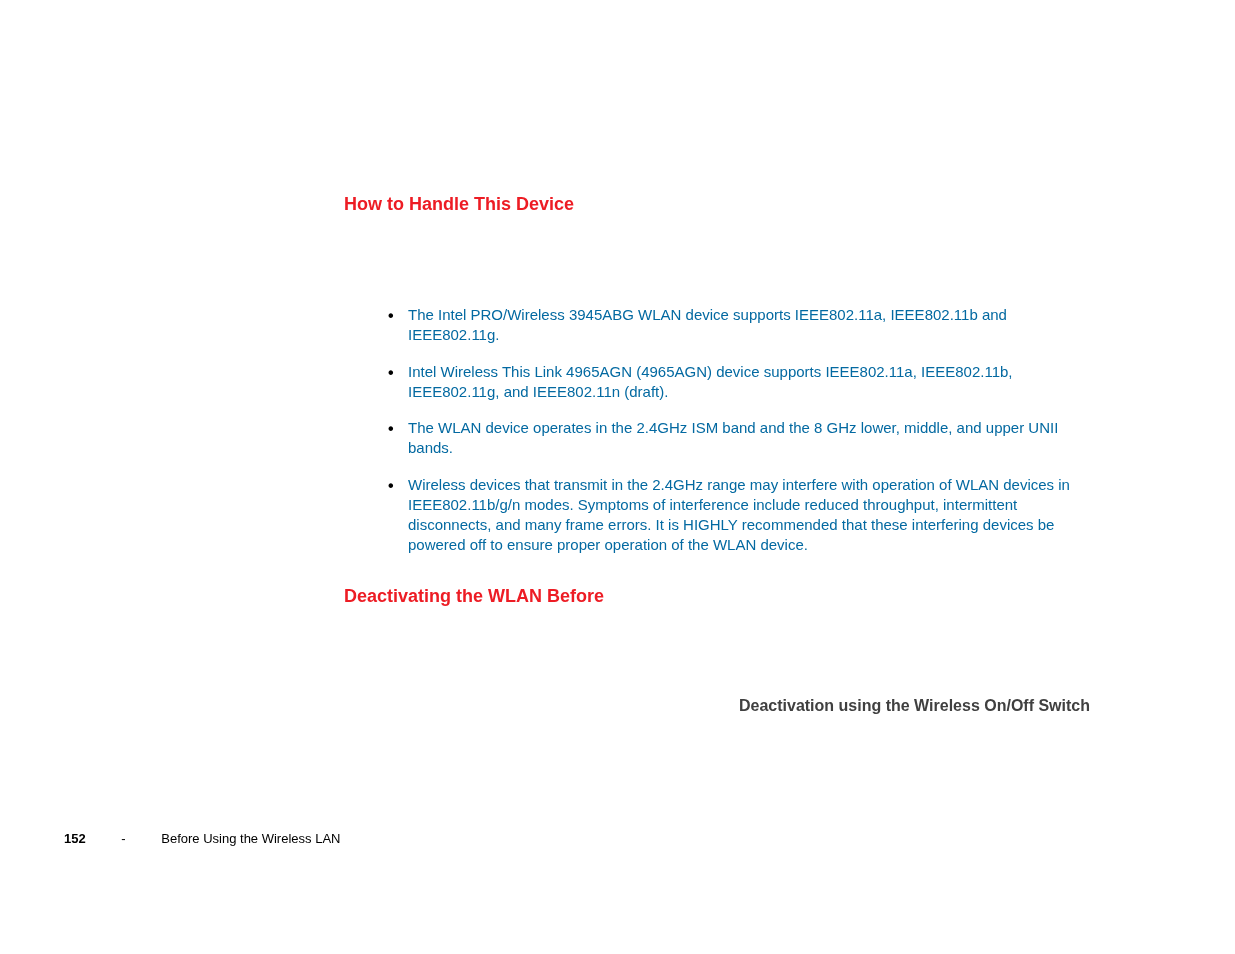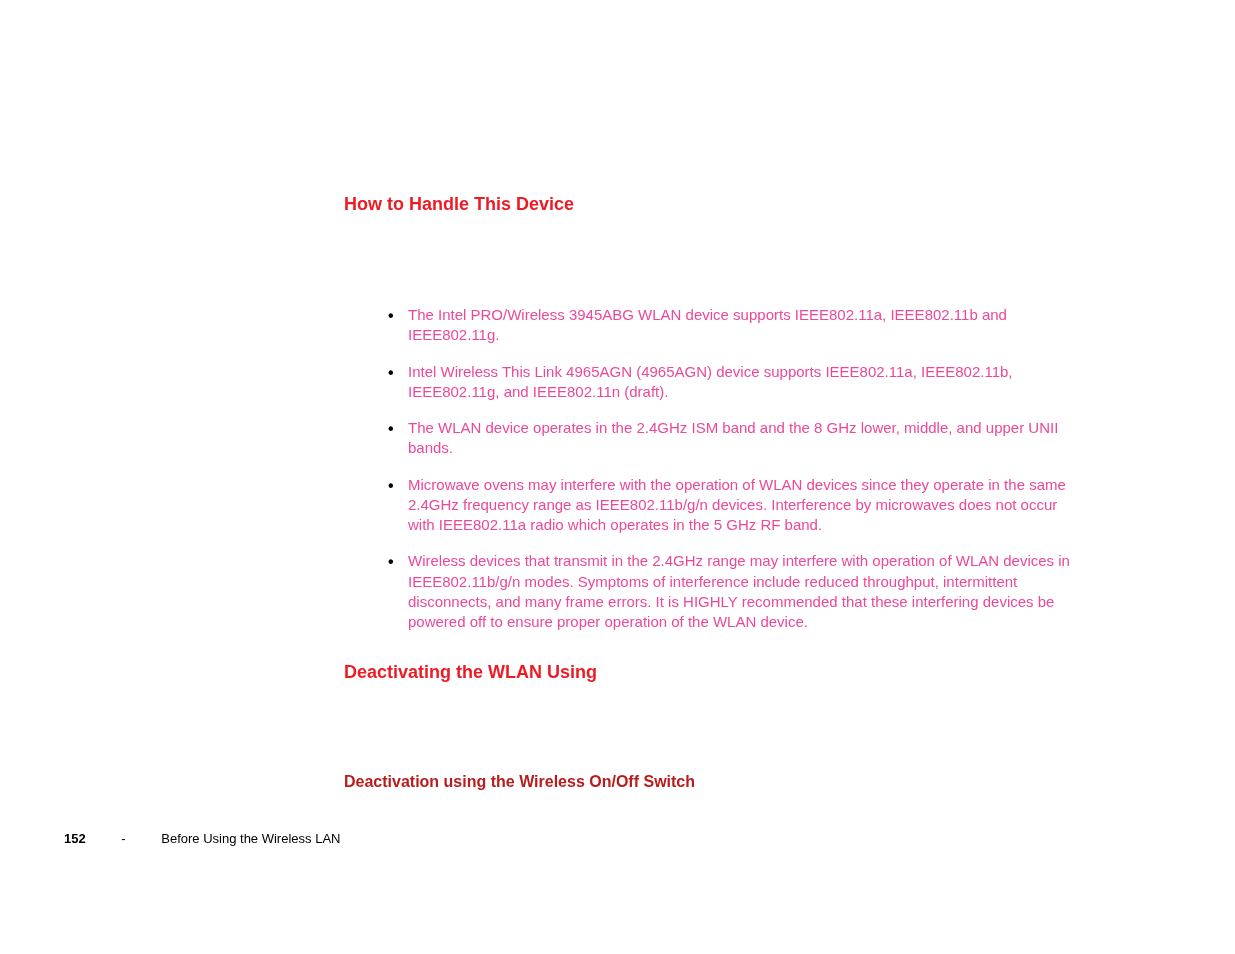--- a/index.html
+++ b/index.html
@@ -28,37 +28,38 @@
       margin-bottom: 90px;
     }
     .bullet-list {
       list-style: none;
       padding-left: 48px;
     }
     .bullet-list li {
       position: relative;
       font-size: 15px;
       line-height: 1.35;
-      color: #ec4899;
+      color: #0369a1;
       margin-bottom: 8px;
       padding-left: 0;
     }
     .bullet-list li::before {
       content: "•";
       position: absolute;
       left: -20px;
       top: 0;
       font-size: 16px;
       color: #000000;
       font-weight: bold;
     }
     .subheading-black {
-      color: #b91c1c;
+      color: #404040;
       font-size: 16px;
       font-weight: bold;
+      text-align: right;
     }
     .footer {
       position: absolute;
       bottom: 124px;
       left: 0;
       width: 100%;
       font-size: 13px;
       color: #000000;
     }
     .footer .page-num {
@@ -68,24 +69,23 @@
 </head>
 <body>
 
 <div class="content">
   <h2 class="heading-red">How to Handle This Device</h2>
 
   <ul class="bullet-list">
     <li>The Intel PRO/Wireless 3945ABG WLAN device supports IEEE802.11a, IEEE802.11b and IEEE802.11g.</li>
     <li>Intel Wireless This Link 4965AGN (4965AGN) device supports IEEE802.11a, IEEE802.11b, IEEE802.11g, and IEEE802.11n (draft).</li>
     <li>The WLAN device operates in the 2.4GHz ISM band and the 8 GHz lower, middle, and upper UNII bands.</li>
-    <li>Microwave ovens may interfere with the operation of WLAN devices since they operate in the same 2.4GHz frequency range as IEEE802.11b/g/n devices. Interference by microwaves does not occur with IEEE802.11a radio which operates in the 5 GHz RF band.</li>
     <li>Wireless devices that transmit in the 2.4GHz range may interfere with operation of WLAN devices in IEEE802.11b/g/n modes. Symptoms of interference include reduced throughput, intermittent disconnects, and many frame errors. It is HIGHLY recommended that these interfering devices be powered off to ensure proper operation of the WLAN device.</li>
   </ul>
 
-  <h2 class="heading-red second">Deactivating the WLAN Using</h2>
+  <h2 class="heading-red second">Deactivating the WLAN Before</h2>
 
   <h3 class="subheading-black">Deactivation using the Wireless On/Off Switch</h3>
 </div>
 
 <div class="footer">
   <span class="page-num">152</span><span> - </span><span>Before Using the Wireless LAN</span>
 </div>
 
 </body></html>

